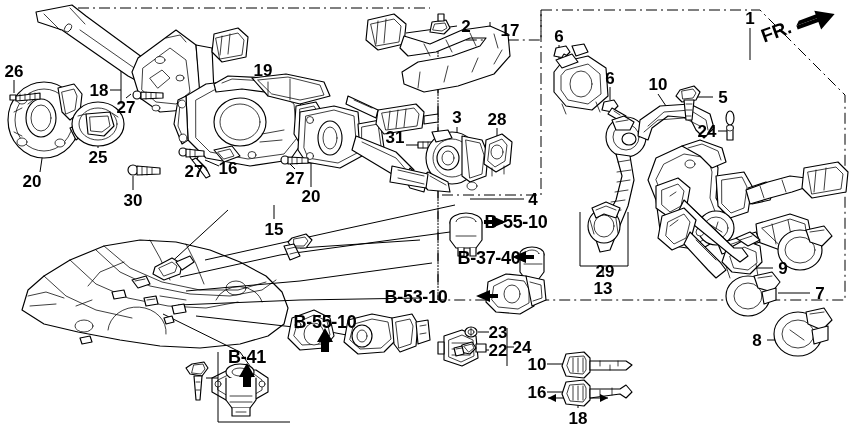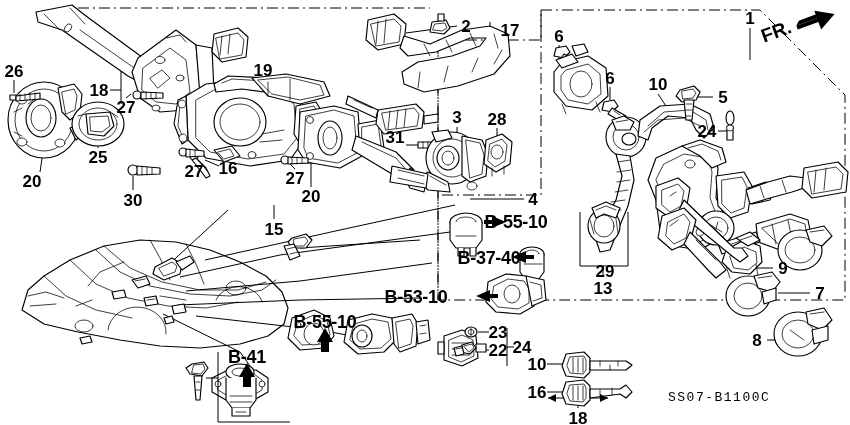--- a/index.html
+++ b/index.html
@@ -692,15 +692,14 @@
   <div id="ref-layer">
       <div class="lbl ref" style="left: 516px; top: 222px;">B-55-10</div>
       <div class="lbl ref" style="left: 472px; top: 258px; padding-left: 34px;">B-37-40</div>
       <div class="lbl ref" style="left: 416px; top: 297px;">B-53-10</div>
       <div class="lbl ref" style="left: 325px; top: 322px;">B-55-10</div>
       <div class="lbl ref" style="left: 247px; top: 357px;">B-41</div>
     </div>
 
   <div class="fr" style="left:762px;top:26px;">FR.</div>
 
-  <div class="pnum" style="left:668px;top:390px;">SS07-B1100C</div>
 
 </div>
 
 </body></html>

